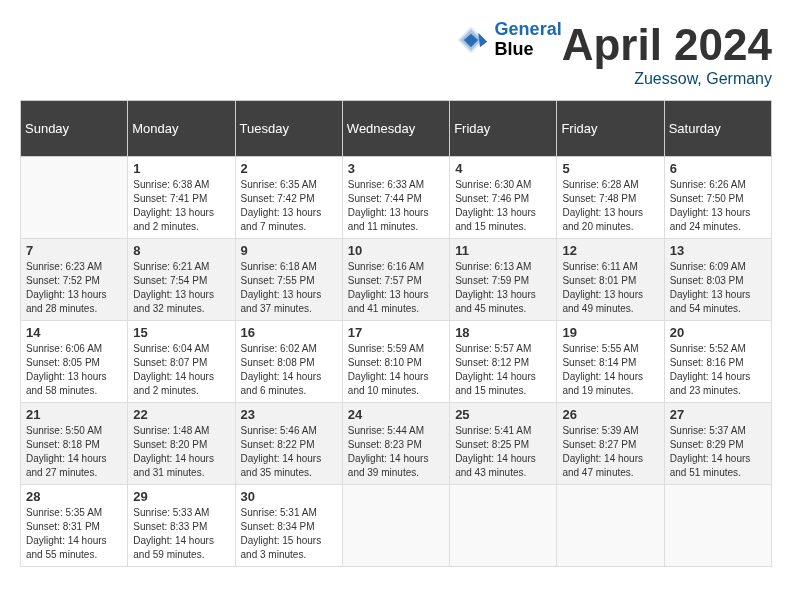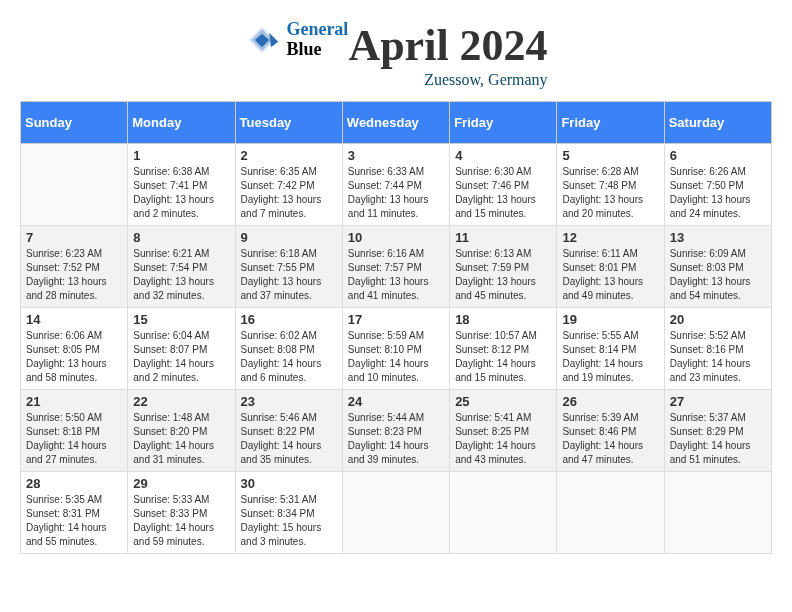--- a/index.html
+++ b/index.html
@@ -5,24 +5,23 @@
     * { box-sizing: border-box; margin: 0; padding: 0; }
     body {
       font-family: Arial, sans-serif;
       background: #fff;
       width: 792px;
       min-height: 612px;
       padding: 20px;
     }
     .header-area {
       display: flex;
-      justify-content: center;
+      justify-content: flex-end;
       align-items: flex-start;
       margin-bottom: 12px;
-      font-family: Liberation Serif, serif;
     }
     .logo {
       display: flex;
       align-items: center;
       gap: 6px;
     }
     .logo-text {
       font-size: 18px;
       font-weight: bold;
       color: #333;
@@ -46,26 +45,26 @@
     .subtitle {
       font-size: 16px;
       color: #0c4a6e;
     }
     .calendar {
       width: 100%;
       border-collapse: collapse;
       font-size: 11px;
     }
     .calendar th {
-      background-color: #3b82f6;
+      background-color: #404040;
       color: #fff;
-      padding: 13px 4px;
+      padding: 20px 4px;
       text-align: left;
       font-size: 13px;
-      font-weight: bold;
+      font-weight: normal;
       border: 1px solid #ccc;
     }
     .calendar td {
       border: 1px solid #ddd;
       vertical-align: top;
       padding: 4px 5px;
       width: calc(100% / 7);
       min-height: 80px;
       background: #fff;
     }
@@ -261,21 +260,21 @@
           <span class="day-number">17</span>
           <div class="day-info">
             <div>Sunrise: 5:59 AM</div>
             <div>Sunset: 8:10 PM</div>
             <div>Daylight: 14 hours and 10 minutes.</div>
           </div>
         </td>
         <td>
           <span class="day-number">18</span>
           <div class="day-info">
-            <div>Sunrise: 10:57 AM</div>
+            <div>Sunrise: 5:57 AM</div>
             <div>Sunset: 8:12 PM</div>
             <div>Daylight: 14 hours and 15 minutes.</div>
           </div>
         </td>
         <td>
           <span class="day-number">19</span>
           <div class="day-info">
             <div>Sunrise: 5:55 AM</div>
             <div>Sunset: 8:14 PM</div>
             <div>Daylight: 14 hours and 19 minutes.</div>
@@ -328,21 +327,21 @@
           <div class="day-info">
             <div>Sunrise: 5:41 AM</div>
             <div>Sunset: 8:25 PM</div>
             <div>Daylight: 14 hours and 43 minutes.</div>
           </div>
         </td>
         <td>
           <span class="day-number">26</span>
           <div class="day-info">
             <div>Sunrise: 5:39 AM</div>
-            <div>Sunset: 8:46 PM</div>
+            <div>Sunset: 8:27 PM</div>
             <div>Daylight: 14 hours and 47 minutes.</div>
           </div>
         </td>
         <td>
           <span class="day-number">27</span>
           <div class="day-info">
             <div>Sunrise: 5:37 AM</div>
             <div>Sunset: 8:29 PM</div>
             <div>Daylight: 14 hours and 51 minutes.</div>
           </div>

